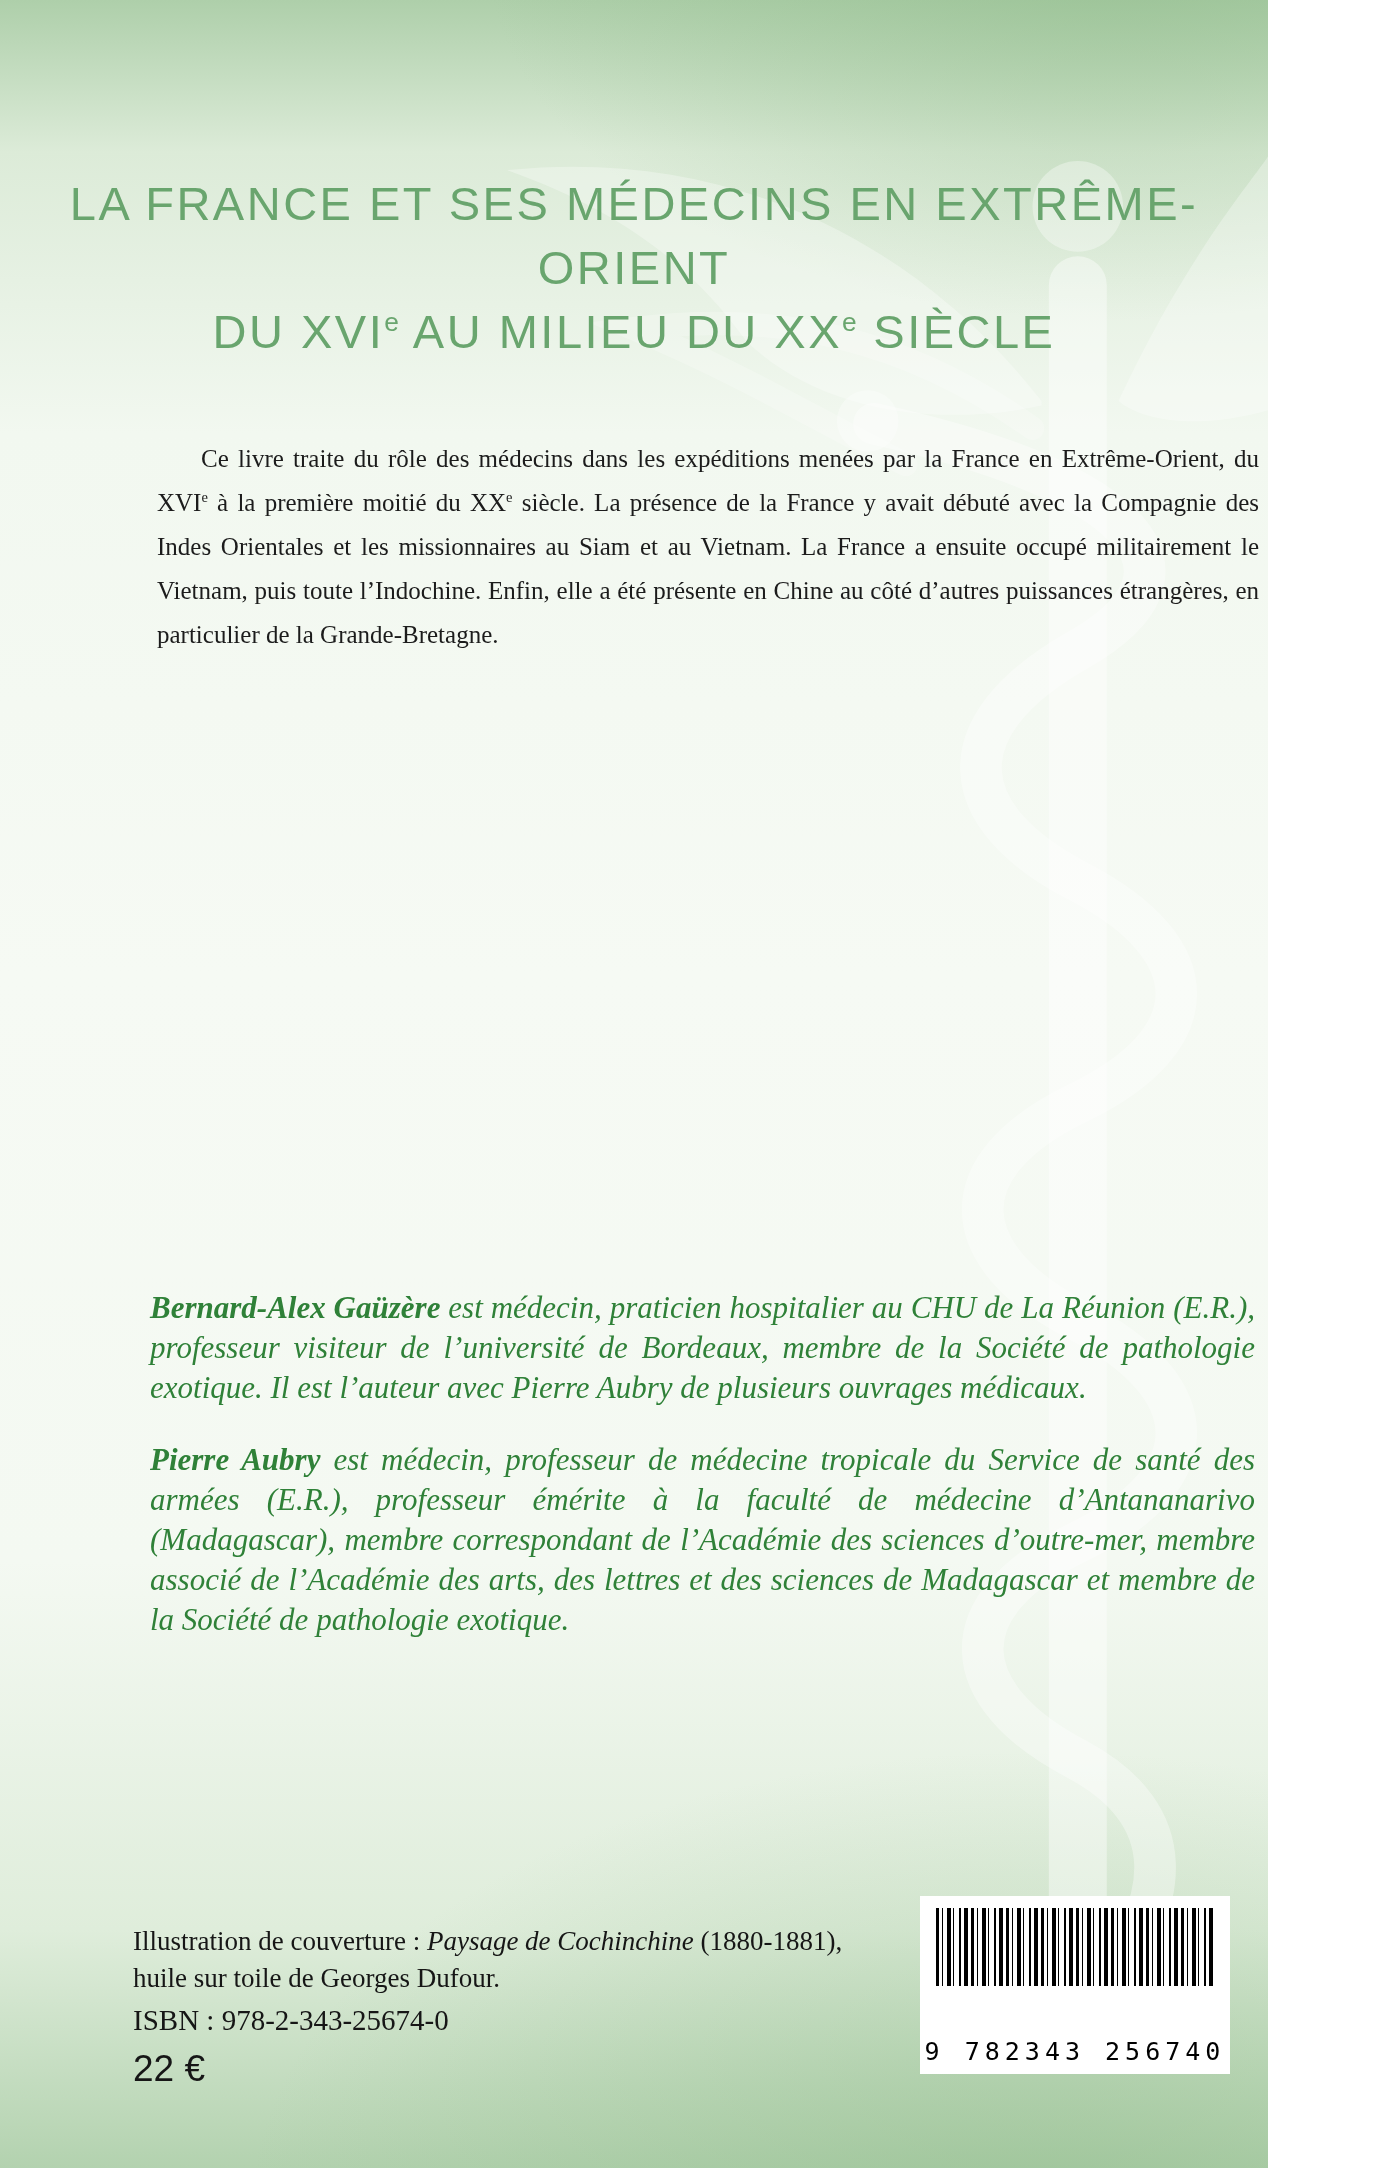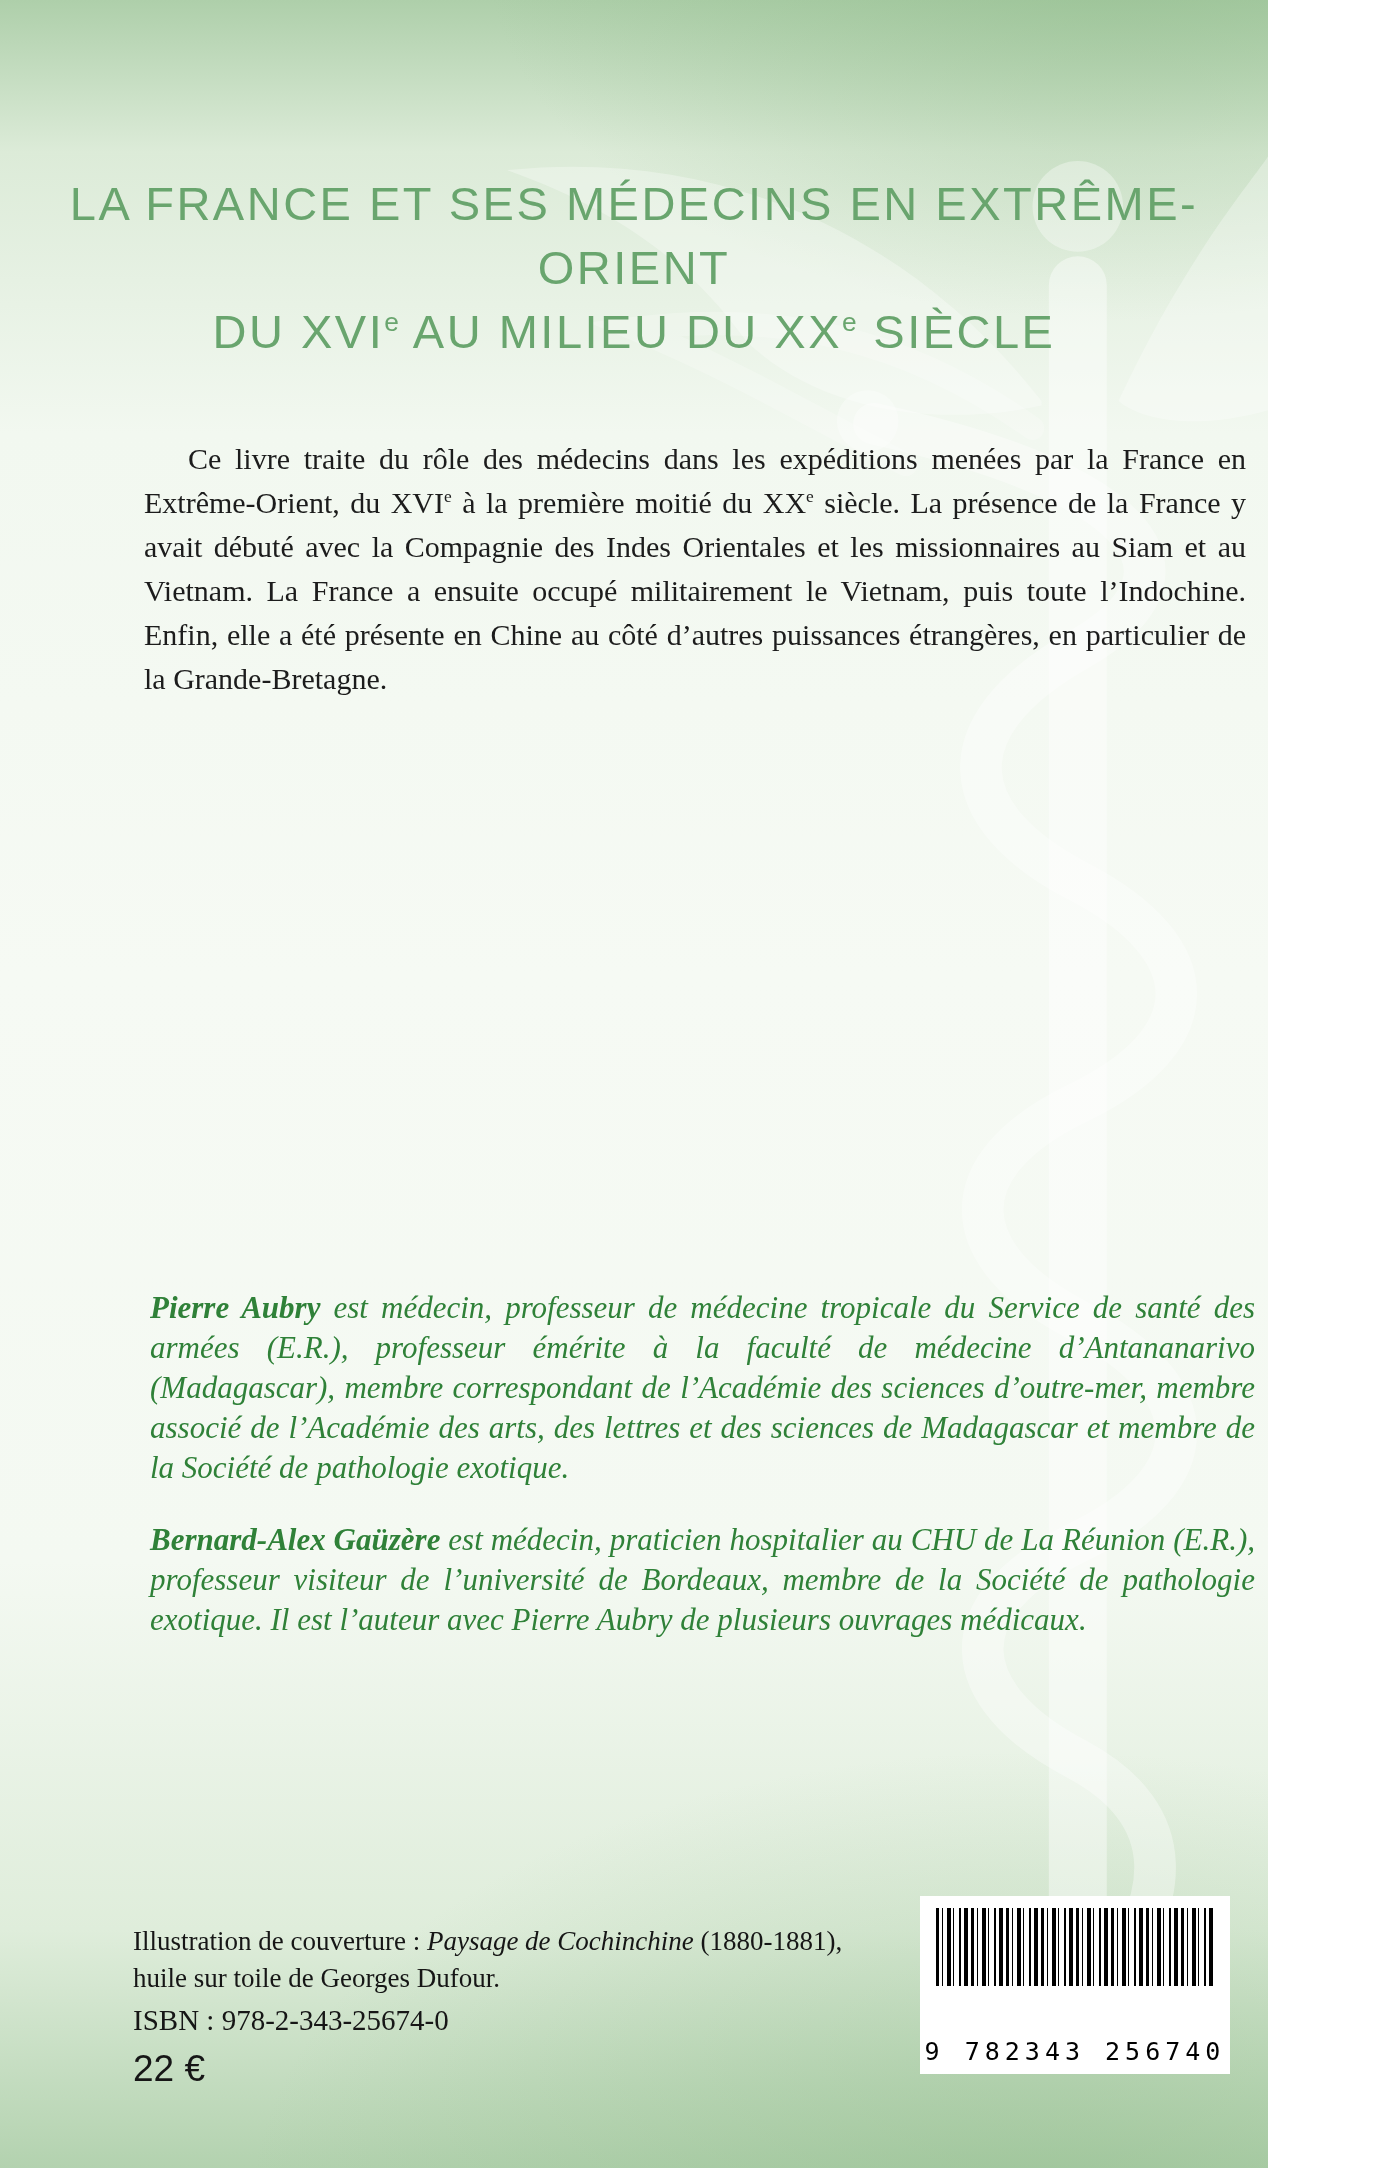--- a/index.html
+++ b/index.html
@@ -37,23 +37,23 @@
     font-size: 47px;
     line-height: 64px;
     letter-spacing: 2.5px;
     color: #69a56e;
   }
   .title sup { font-size: 56%; line-height: 0; vertical-align: super; letter-spacing: 1px; }
 
   .synopsis {
     position: absolute;
     top: 437px;
-    left: 144px;
+    left: 157px;
     width: 1102px;
-    font-size: 30px;
+    font-size: 25px;
     line-height: 44px;
     text-align: justify;
   }
   .synopsis p { text-indent: 44px; margin-bottom: 18px; }
   .synopsis sup { font-size: 58%; line-height: 0; vertical-align: super; }
 
   .bios {
     position: absolute;
     top: 1288px;
     left: 150px;
@@ -162,26 +162,26 @@
     <div>LA FRANCE ET SES MÉDECINS EN EXTRÊME-ORIENT</div>
     <div><span>DU XVI</span><sup>e</sup><span> AU MILIEU DU XX</span><sup>e</sup><span> SIÈCLE</span></div>
   </header>
 
   <main class="synopsis">
     <p><span>Ce livre traite du rôle des médecins dans les expéditions menées par la France en Extrême-Orient, du XVI</span><sup>e</sup><span> à la première moitié du XX</span><sup>e</sup><span> siècle. La présence de la France y avait débuté avec la Compagnie des Indes Orientales et les missionnaires au Siam et au Vietnam. La France a ensuite occupé militairement le Vietnam, puis toute l’Indochine. Enfin, elle a été présente en Chine au côté d’autres puissances étrangères, en particulier de la Grande-Bretagne.</span></p>
   </main>
 
   <section class="bios">
     <p class="bio">
+      <strong>Bernard-Alex Gaüzère</strong>
+      <span>est médecin, praticien hospitalier au CHU de La Réunion (E.R.), professeur visiteur de l’université de Bordeaux, membre de la Société de pathologie exotique. Il est l’auteur avec Pierre Aubry de plusieurs ouvrages médicaux.</span>
+    </p>
+    <p class="bio">
       <strong>Pierre Aubry</strong>
       <span>est médecin, professeur de médecine tropicale du Service de santé des armées (E.R.), professeur émérite à la faculté de médecine d’Antananarivo (Madagascar), membre correspondant de l’Académie des sciences d’outre-mer, membre associé de l’Académie des arts, des lettres et des sciences de Madagascar et membre de la Société de pathologie exotique.</span>
-    </p>
-    <p class="bio">
-      <strong>Bernard-Alex Gaüzère</strong>
-      <span>est médecin, praticien hospitalier au CHU de La Réunion (E.R.), professeur visiteur de l’université de Bordeaux, membre de la Société de pathologie exotique. Il est l’auteur avec Pierre Aubry de plusieurs ouvrages médicaux.</span>
     </p>
   </section>
 
   <div class="credit">
     <span>Illustration de couverture : </span><em>Paysage de Cochinchine</em><span> (1880-1881),</span>
     <span class="credit-line2">huile sur toile de Georges Dufour.</span>
   </div>
 
   <div class="isbn">ISBN : 978-2-343-25674-0</div>
   <div class="price">22 €</div>

